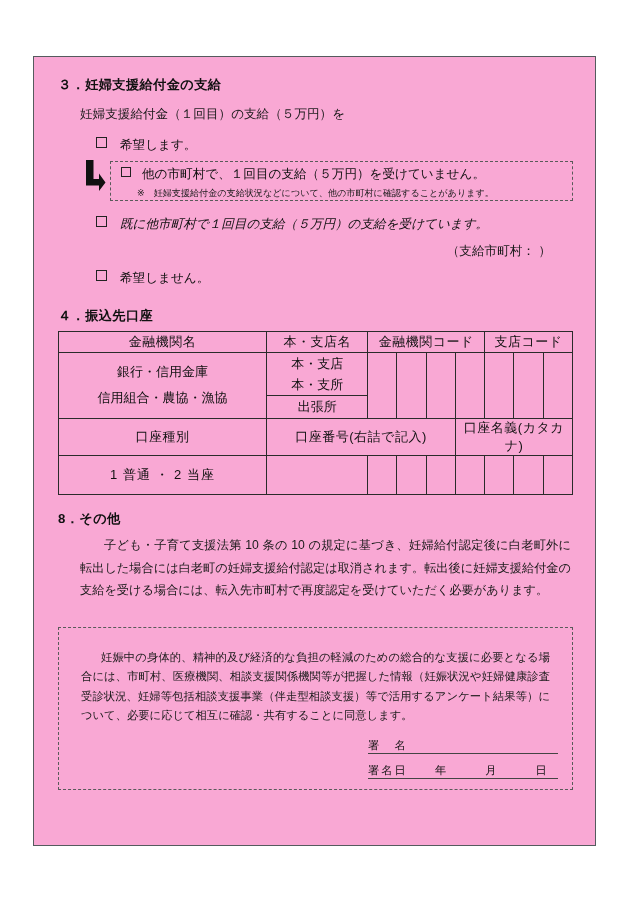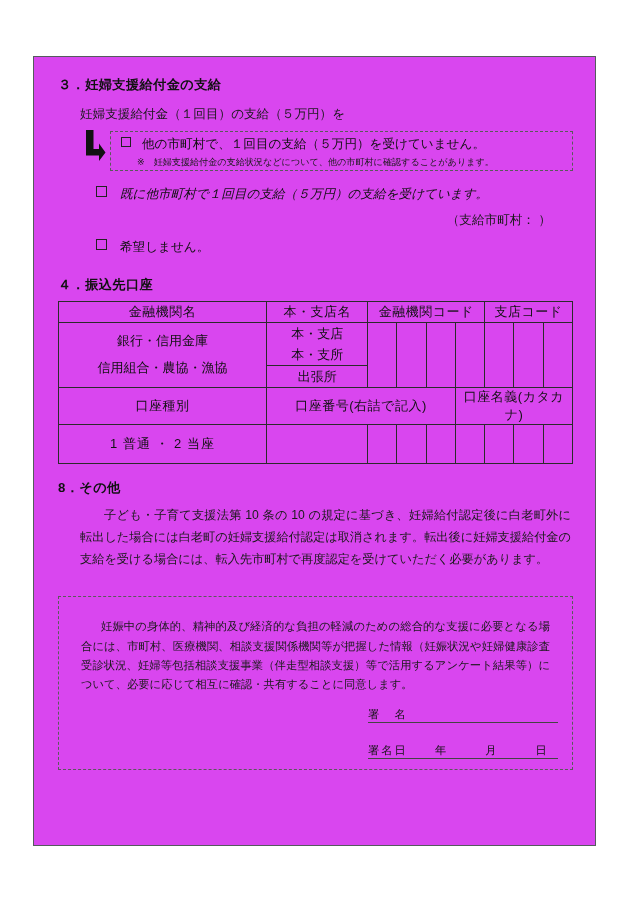--- a/index.html
+++ b/index.html
@@ -16,21 +16,21 @@
     overflow: hidden;
   }
   #page {
     position: absolute;
     left: 33px;
     top: 56px;
     width: 563px;
     height: 790px;
     border: 1.4px solid #555b5e;
     box-sizing: border-box;
-    background: #d946ef;
+    background: #f9a8d4;
   }
   #inner {
     position: absolute;
     left: 24px;
     top: 20px;
     width: 515px;
   }
 
   
   .sec-head {
@@ -195,20 +195,24 @@
 </head>
 <body>
 
 <div id="page">
 <div id="inner">
 
   <div class="sec-head">３．妊婦支援給付金の支給</div>
 
   <div class="body-line indent1" style="margin-top:14px;">妊婦支援給付金（１回目）の支給（５万円）を</div>
 
+  <div class="cbrow indent2" style="margin-top:15px;">
+    <span class="cbox"></span>
+    <span>希望します。</span>
+  </div>
 
   <div class="sub-wrap">
     <svg class="arrow-el" viewBox="0 0 26 36">
       <path d="M6 1 L13.5 1 L13.5 20 L19 20 L19 14.5 L25.5 23.5 L19 32 L19 26.5 L6 26.5 Z" fill="#111"></path>
     </svg>
     <div class="dash-sub">
       <div class="cbrow">
         <span class="cbox sm"></span>
         <span>他の市町村で、１回目の支給（５万円）を受けていません。</span>
       </div>
@@ -297,21 +301,21 @@
 
   <div class="consent">
     <p>
       <span class="lead">妊娠中の身体的、精神的及び経済的な負担の軽減のための総合的な支援に必要となる場合には、市町村、医療機関、相談支援関係機関等が把握した情報（妊娠状況や妊婦健康診査受診状況、妊婦等包括相談支援事業（伴走型相談支援）等で活用するアンケート結果等）について、必要に応じて相互に確認・共有することに同意します。</span>
     </p>
     <div class="sign-block">
       <div class="sign-row">
         <span class="lbl">署　名</span>
         <span class="sp"></span>
       </div>
-      <div class="sign-row" style="margin-top:16px;">
+      <div class="sign-row" style="margin-top:5px;">
         <span class="lbl">署名日</span>
         <span class="sp"></span>
         <span class="dt">年</span>
         <span class="sp"></span>
         <span class="dt">月</span>
         <span class="sp"></span>
         <span class="dt">日</span>
       </div>
     </div>
   </div>

